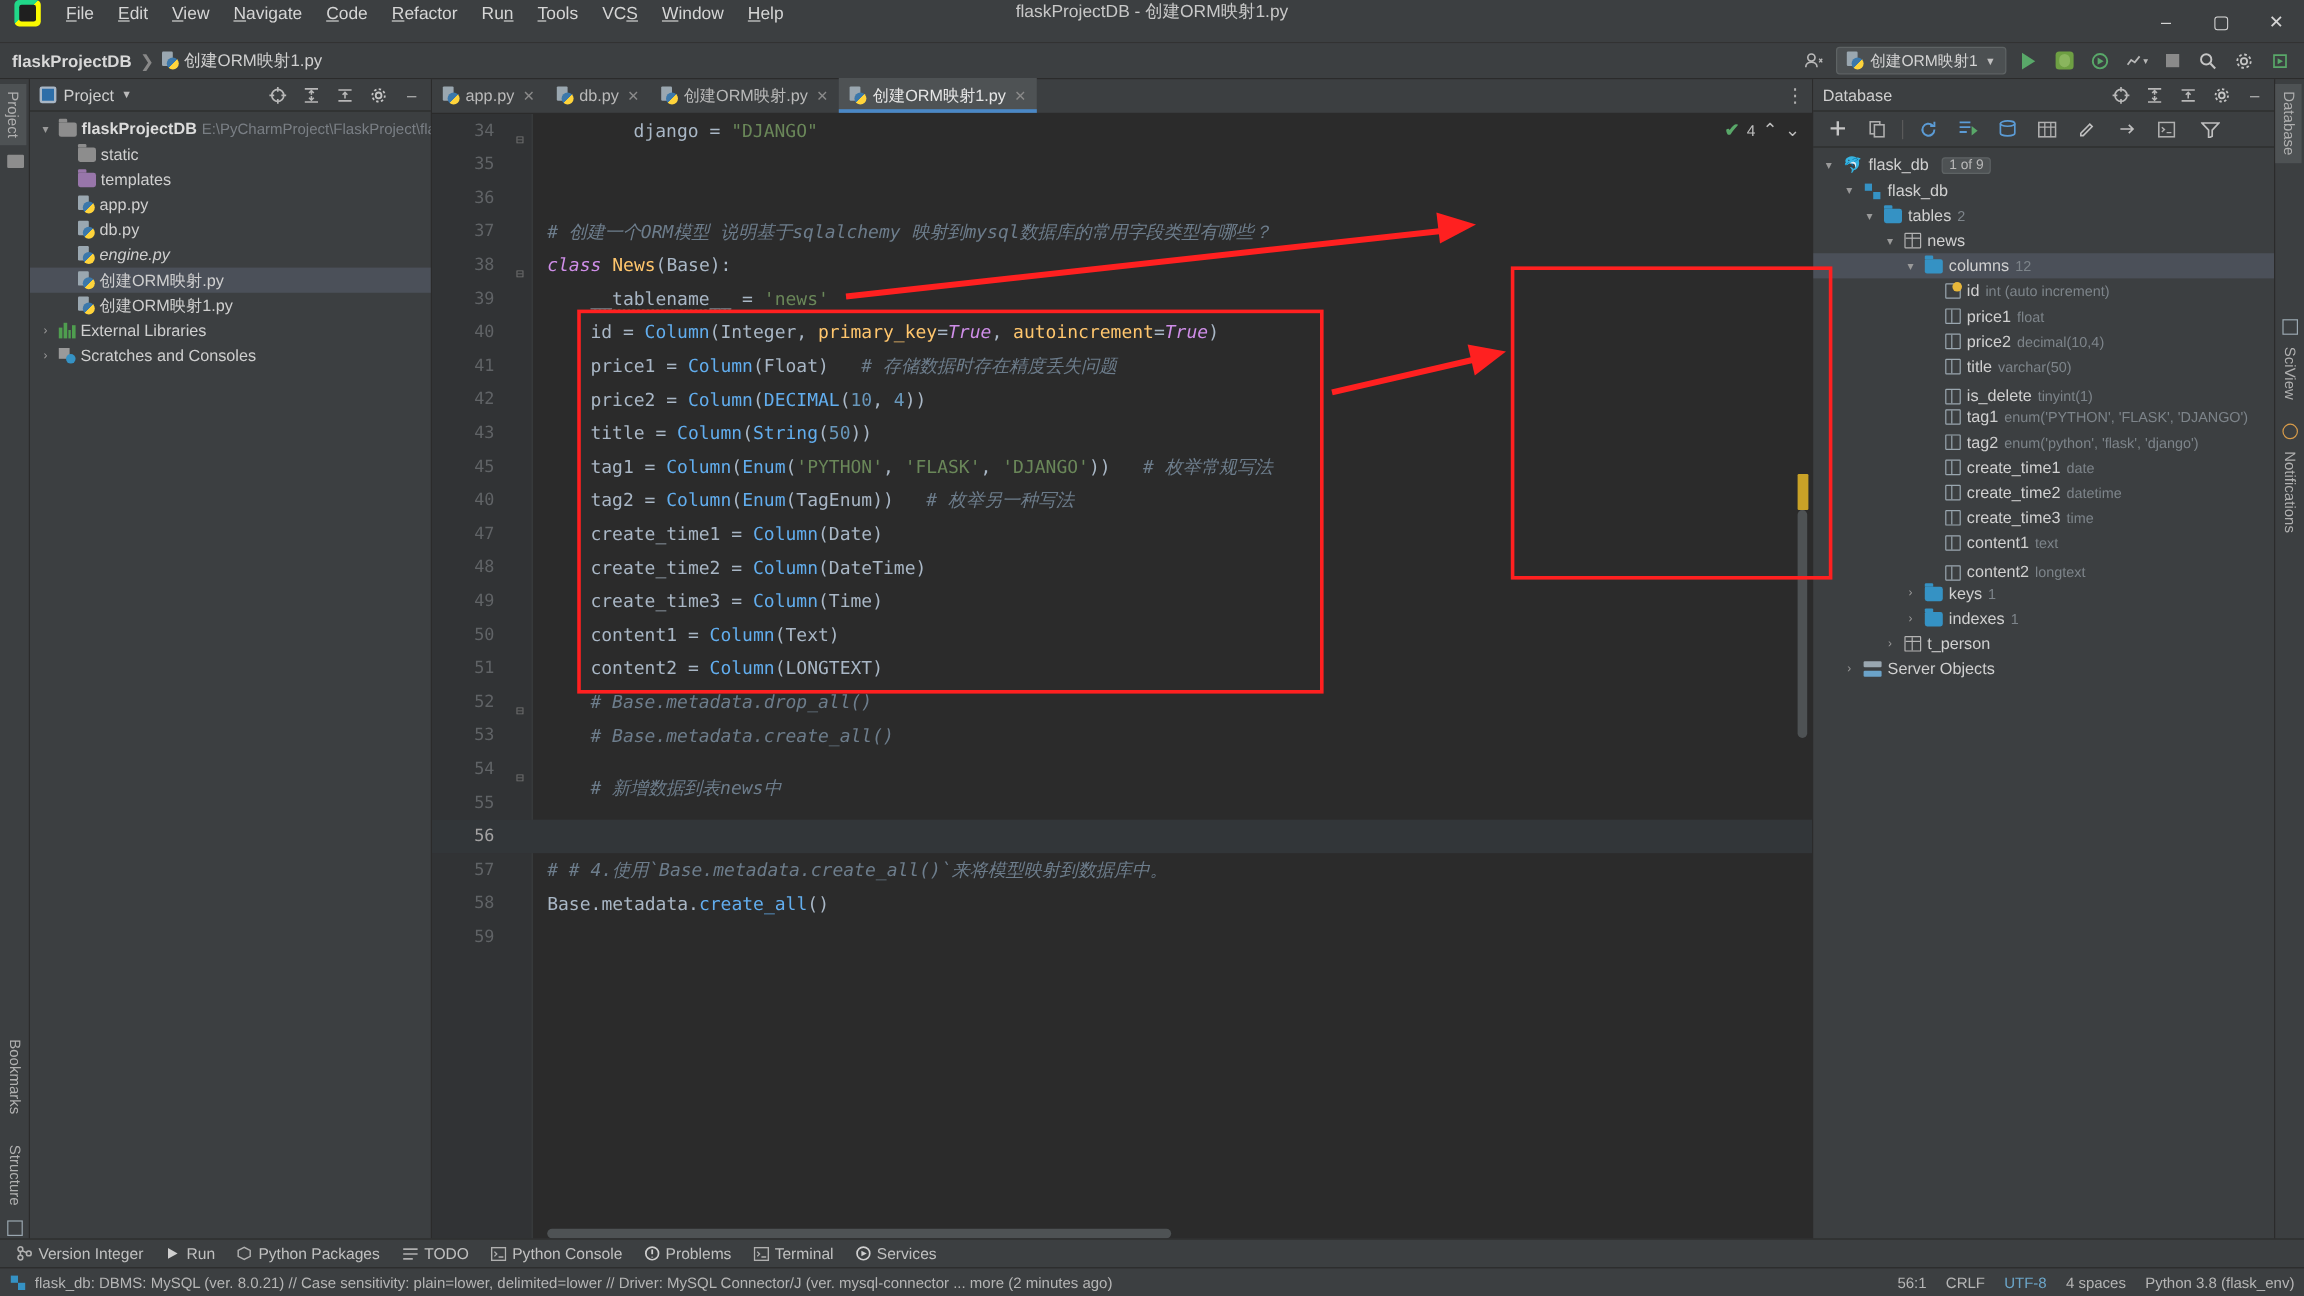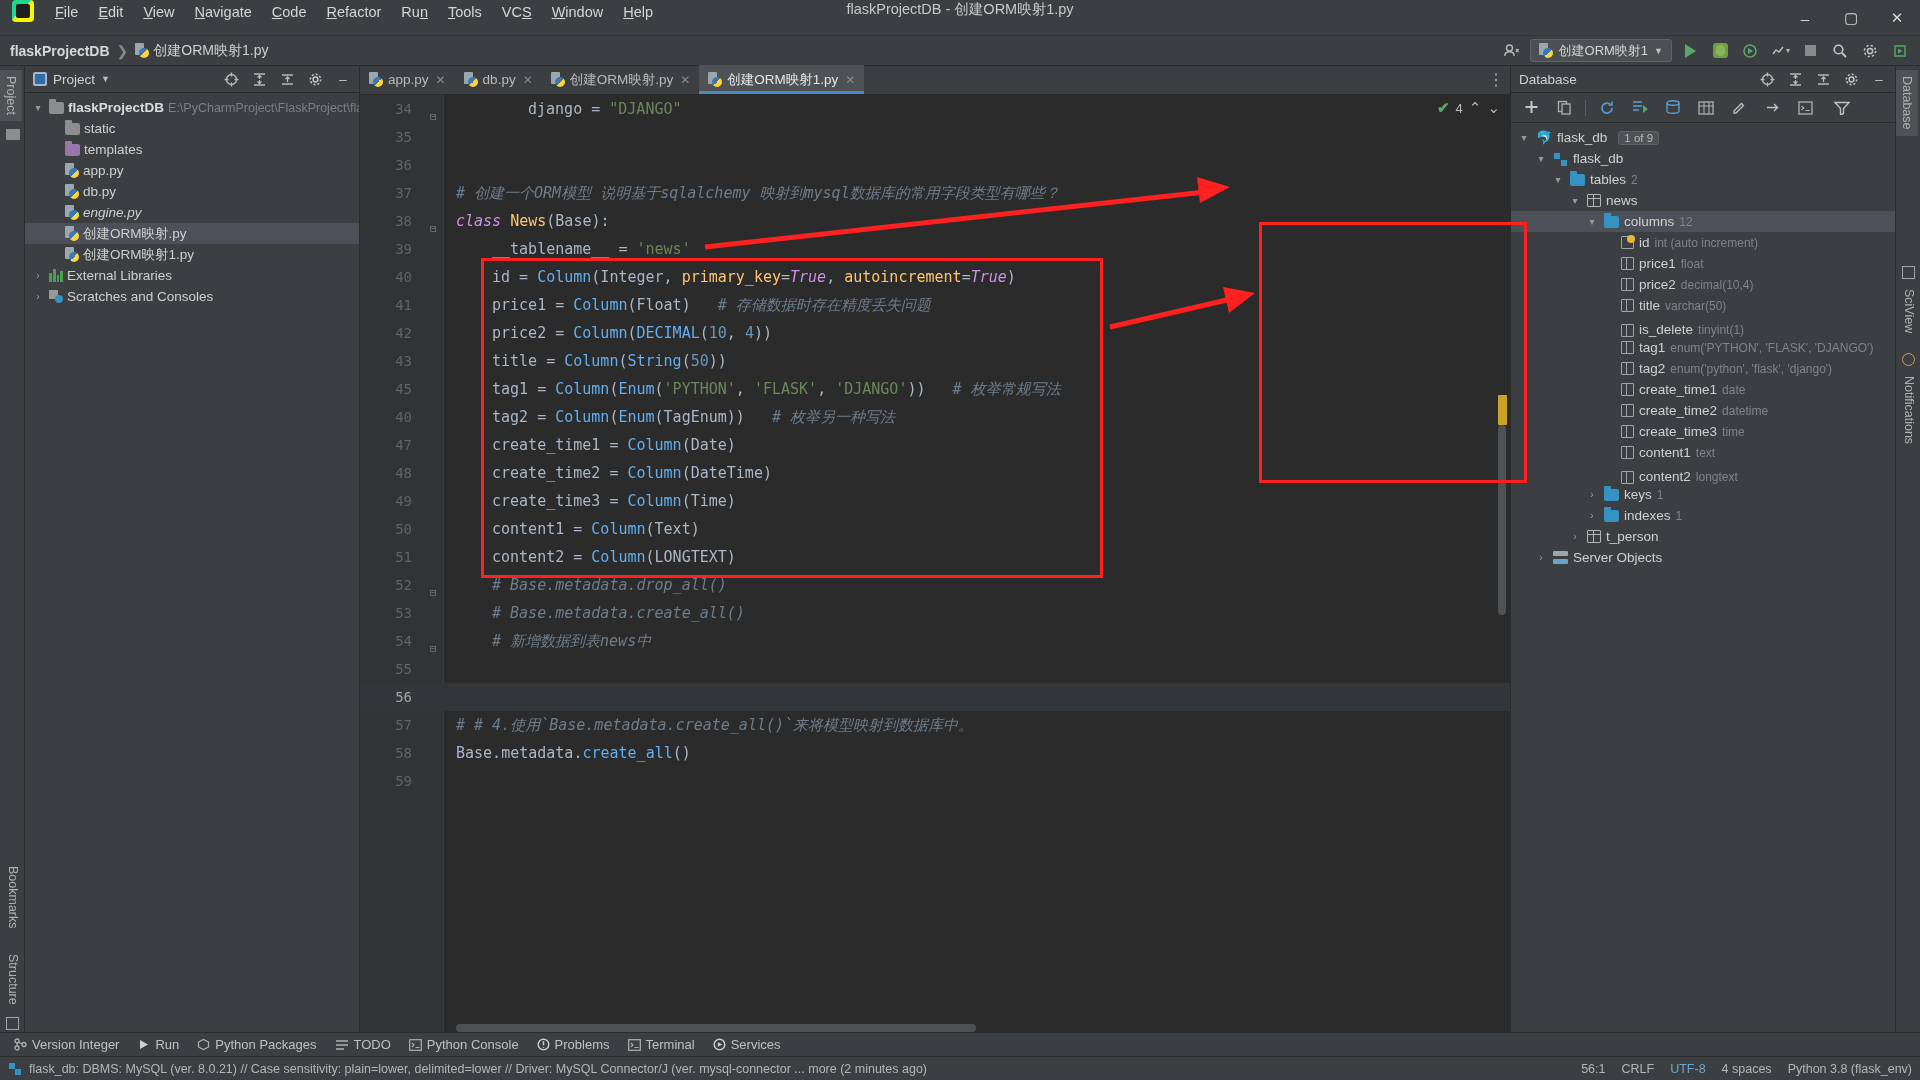--- a/index.html
+++ b/index.html
@@ -476,21 +476,21 @@
           <div class="cline"><span class="lnum">43</span><span class="ctext" style="padding-left: 36px;"><span class="plain">title = </span><span class="fn">Column</span><span class="plain">(</span><span class="fn">String</span><span class="plain">(</span><span class="num">50</span><span class="plain">))</span></span></div>
           <div class="cline"><span class="lnum">45</span><span class="ctext" style="padding-left: 36px;"><span class="plain">tag1 = </span><span class="fn">Column</span><span class="plain">(</span><span class="fn">Enum</span><span class="plain">(</span><span class="str">'PYTHON'</span><span class="plain">, </span><span class="str">'FLASK'</span><span class="plain">, </span><span class="str">'DJANGO'</span><span class="plain">))   </span><span class="cmt"># 枚举常规写法</span></span></div>
           <div class="cline"><span class="lnum">40</span><span class="ctext" style="padding-left: 36px;"><span class="plain">tag2 = </span><span class="fn">Column</span><span class="plain">(</span><span class="fn">Enum</span><span class="plain">(TagEnum))   </span><span class="cmt"># 枚举另一种写法</span></span></div>
           <div class="cline"><span class="lnum">47</span><span class="ctext" style="padding-left: 36px;"><span class="plain">create_time1 = </span><span class="fn">Column</span><span class="plain">(Date)</span></span></div>
           <div class="cline"><span class="lnum">48</span><span class="ctext" style="padding-left: 36px;"><span class="plain">create_time2 = </span><span class="fn">Column</span><span class="plain">(DateTime)</span></span></div>
           <div class="cline"><span class="lnum">49</span><span class="ctext" style="padding-left: 36px;"><span class="plain">create_time3 = </span><span class="fn">Column</span><span class="plain">(Time)</span></span></div>
           <div class="cline"><span class="lnum">50</span><span class="ctext" style="padding-left: 36px;"><span class="plain">content1 = </span><span class="fn">Column</span><span class="plain">(Text)</span></span></div>
           <div class="cline"><span class="lnum">51</span><span class="ctext" style="padding-left: 36px;"><span class="plain">content2 = </span><span class="fn">Column</span><span class="plain">(LONGTEXT)</span></span></div>
           <div class="cline"><span class="lnum">52</span><span class="fold">⊟</span><span class="ctext" style="padding-left: 36px;"><span class="cmt"># Base.metadata.drop_all()</span></span></div>
           <div class="cline"><span class="lnum">53</span><span class="ctext" style="padding-left: 36px;"><span class="cmt"># Base.metadata.create_all()</span></span></div>
-          <div class="cline"><span class="lnum">54</span><span class="fold">⊟</span><span class="ctext" style="padding-left: 36px;"><span class="cmt"># 新增数据到表news中</span></span></div>
+          <div class="cline"><span class="lnum">54</span><span class="fold">⊟</span><span class="ctext" style="padding-left: 36px; margin-top: 16px;"><span class="cmt"># 新增数据到表news中</span></span></div>
           <div class="cline"><span class="lnum">55</span><span class="ctext" style="padding-left: 0px;"></span></div>
           <div class="cline cur"><span class="lnum">56</span><span class="ctext" style="padding-left: 0px;"></span></div>
           <div class="cline"><span class="lnum">57</span><span class="ctext" style="padding-left: 0px;"><span class="cmt"># # 4.使用`Base.metadata.create_all()`来将模型映射到数据库中。</span></span></div>
           <div class="cline"><span class="lnum">58</span><span class="ctext" style="padding-left: 0px;"><span class="plain">Base.metadata.</span><span class="fn">create_all</span><span class="plain">()</span></span></div>
           <div class="cline"><span class="lnum">59</span><span class="ctext" style="padding-left: 0px;"></span></div>
         </div>
       <div class="hscroll"></div>
       <div class="vscroll"></div>
       <div class="errmark"></div>
     </div>

